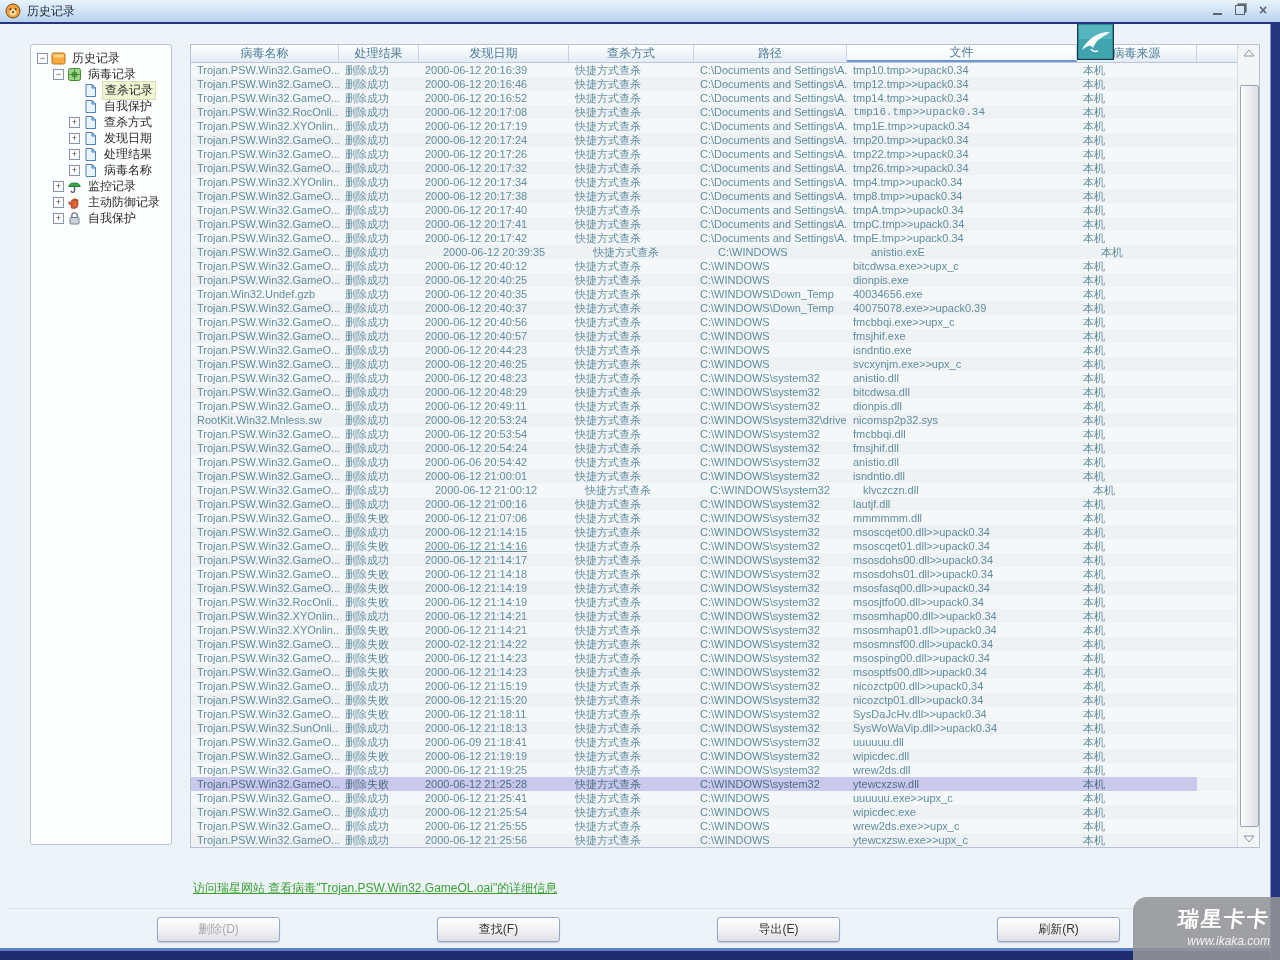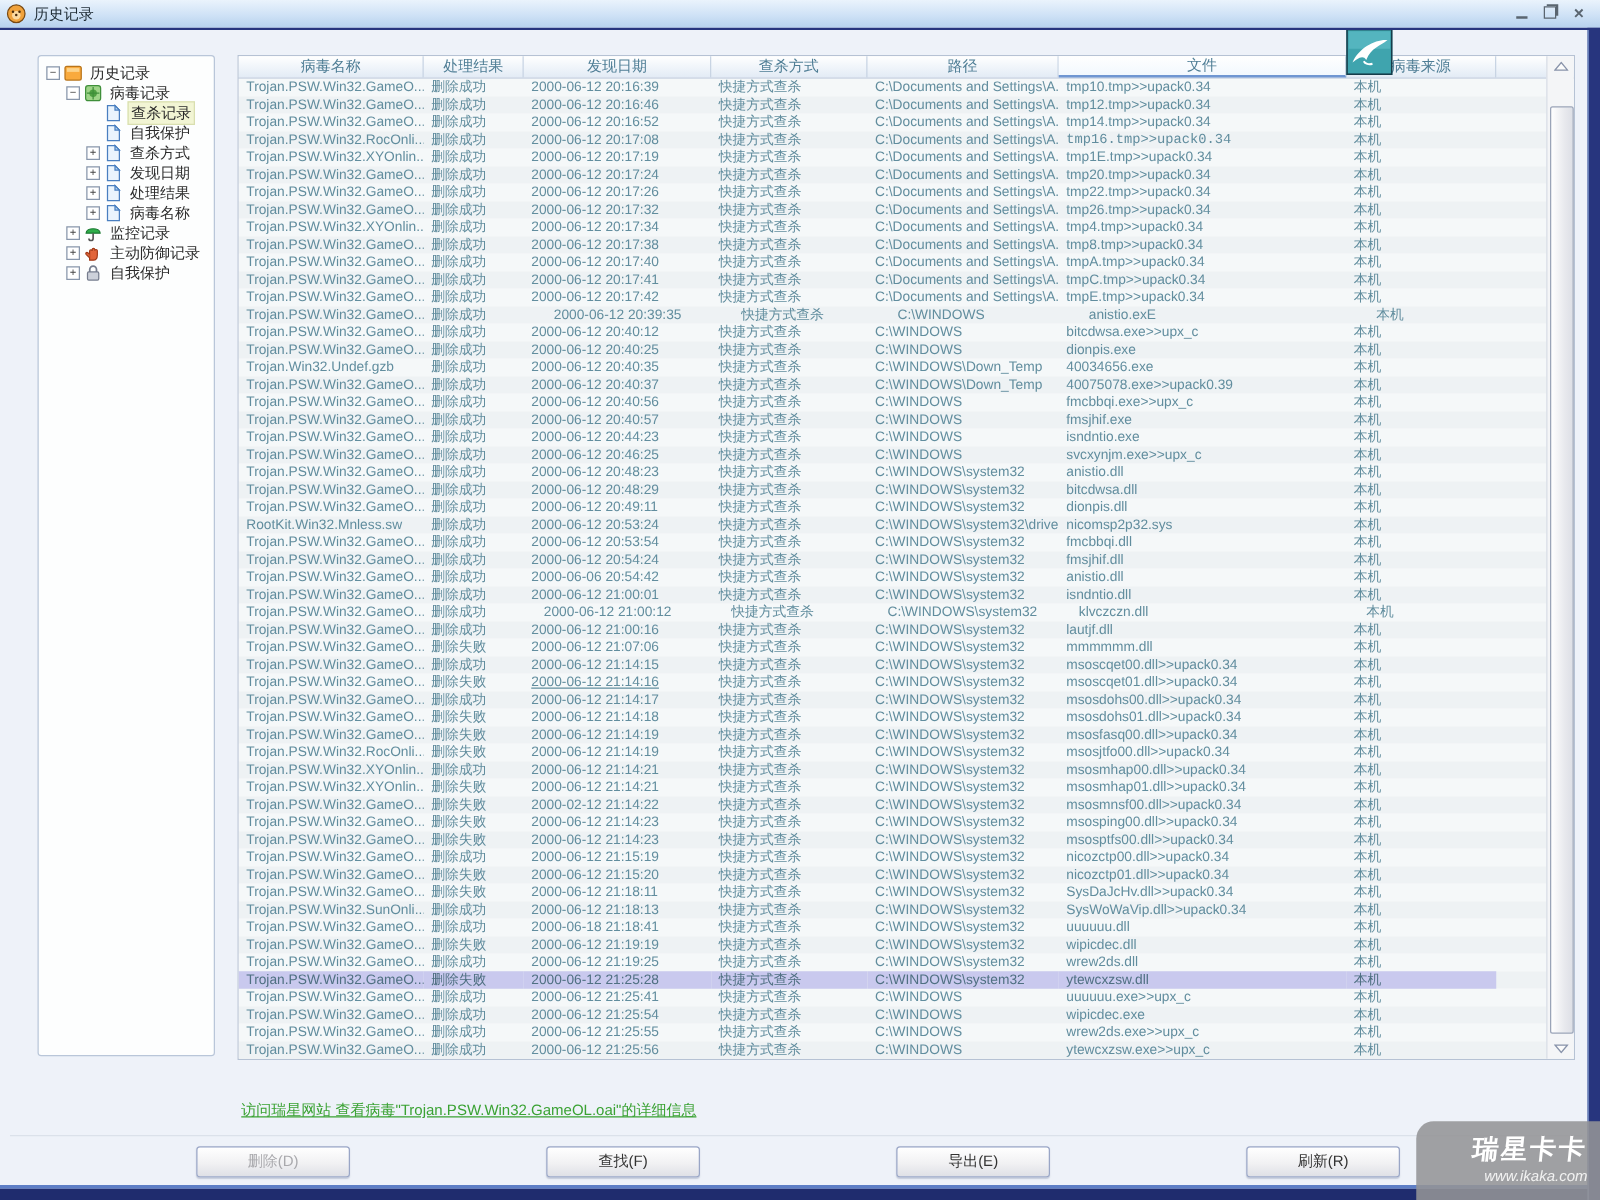--- a/index.html
+++ b/index.html
@@ -708,21 +708,21 @@
         <div class="tcell" style="width: 150px;">2000-06-12 21:18:13</div>
         <div class="tcell" style="width: 125px;">快捷方式查杀</div>
         <div class="tcell" style="width: 153px;">C:\WINDOWS\system32</div>
         <div class="tcell" style="width: 230px;">SysWoWaVip.dll&gt;&gt;upack0.34</div>
         <div class="tcell" style="width: 120px;">本机</div>
         <div class="tcell filler" style="width: 20px;"></div>
       </div>
       <div class="trow">
         <div class="tcell" style="width: 148px;">Trojan.PSW.Win32.GameO...</div>
         <div class="tcell" style="width: 80px;">删除成功</div>
-        <div class="tcell" style="width: 150px;">2000-06-18 21:18:41</div>
+        <div class="tcell" style="width: 150px;">2000-06-09 21:18:41</div>
         <div class="tcell" style="width: 125px;">快捷方式查杀</div>
         <div class="tcell" style="width: 153px;">C:\WINDOWS\system32</div>
         <div class="tcell" style="width: 230px;">uuuuuu.dll</div>
         <div class="tcell" style="width: 120px;">本机</div>
         <div class="tcell filler" style="width: 20px;"></div>
       </div>
       <div class="trow">
         <div class="tcell" style="width: 148px;">Trojan.PSW.Win32.GameO...</div>
         <div class="tcell" style="width: 80px;">删除失败</div>
         <div class="tcell" style="width: 150px;">2000-06-12 21:19:19</div>

